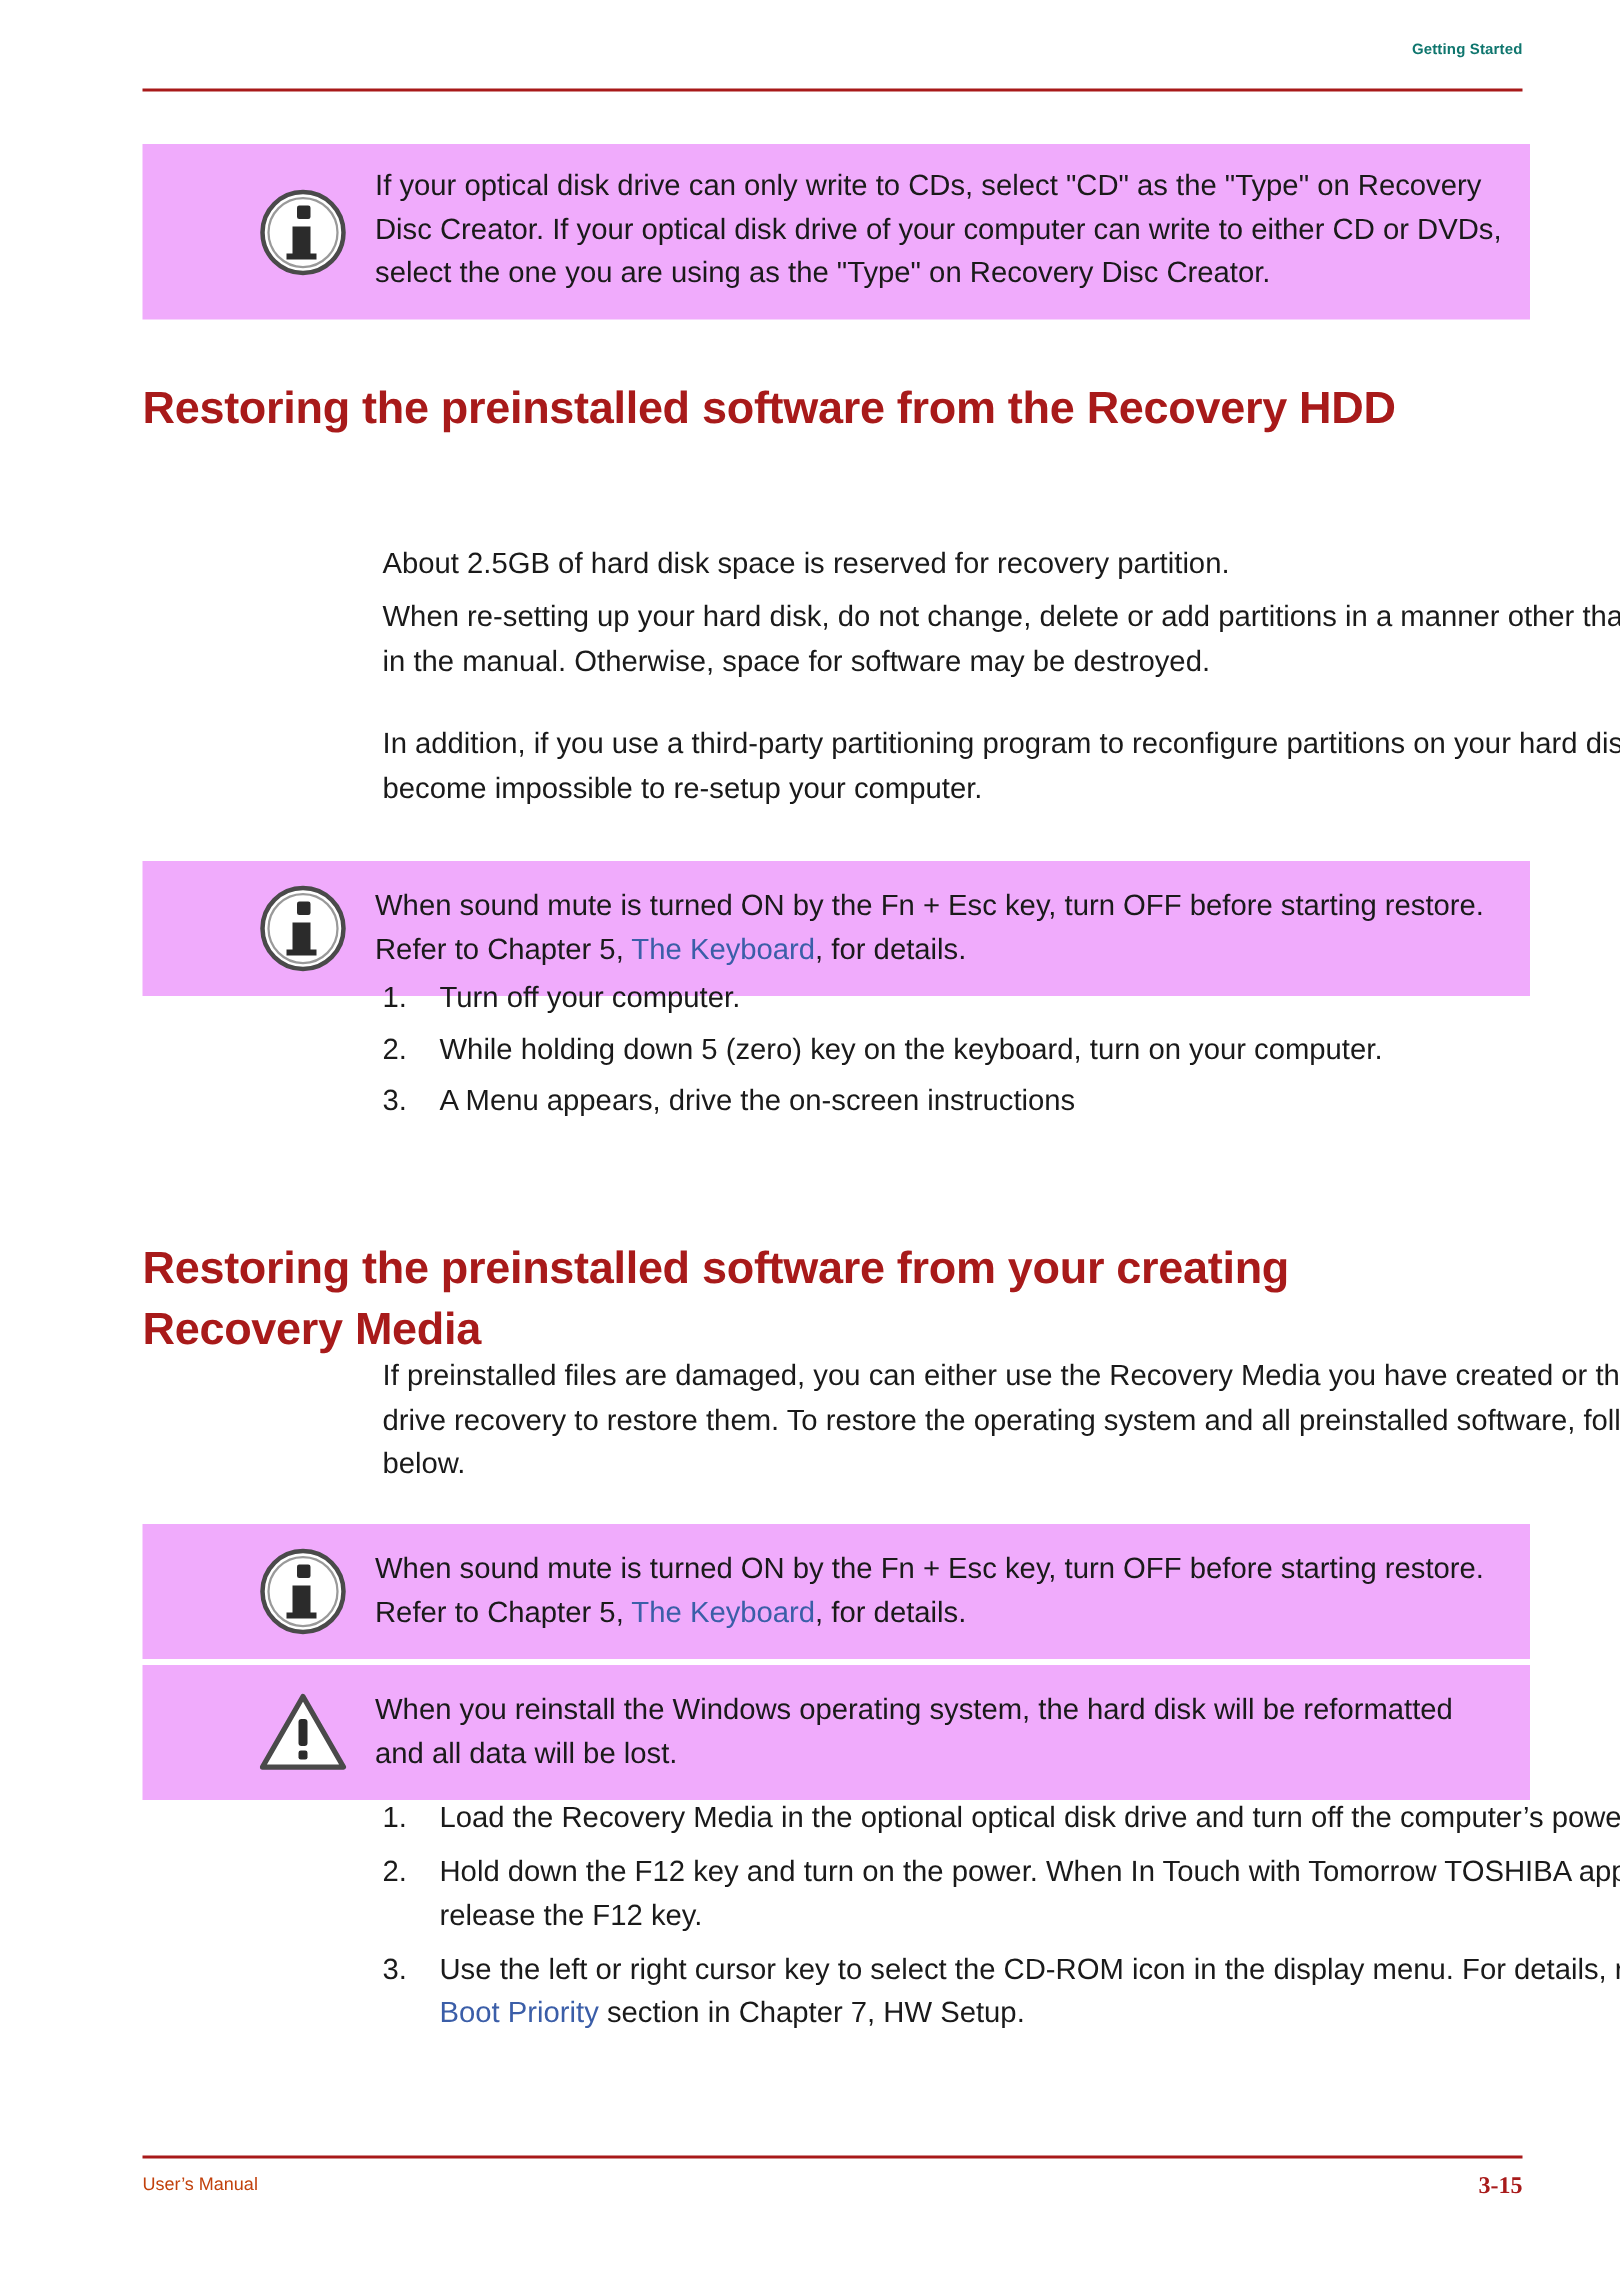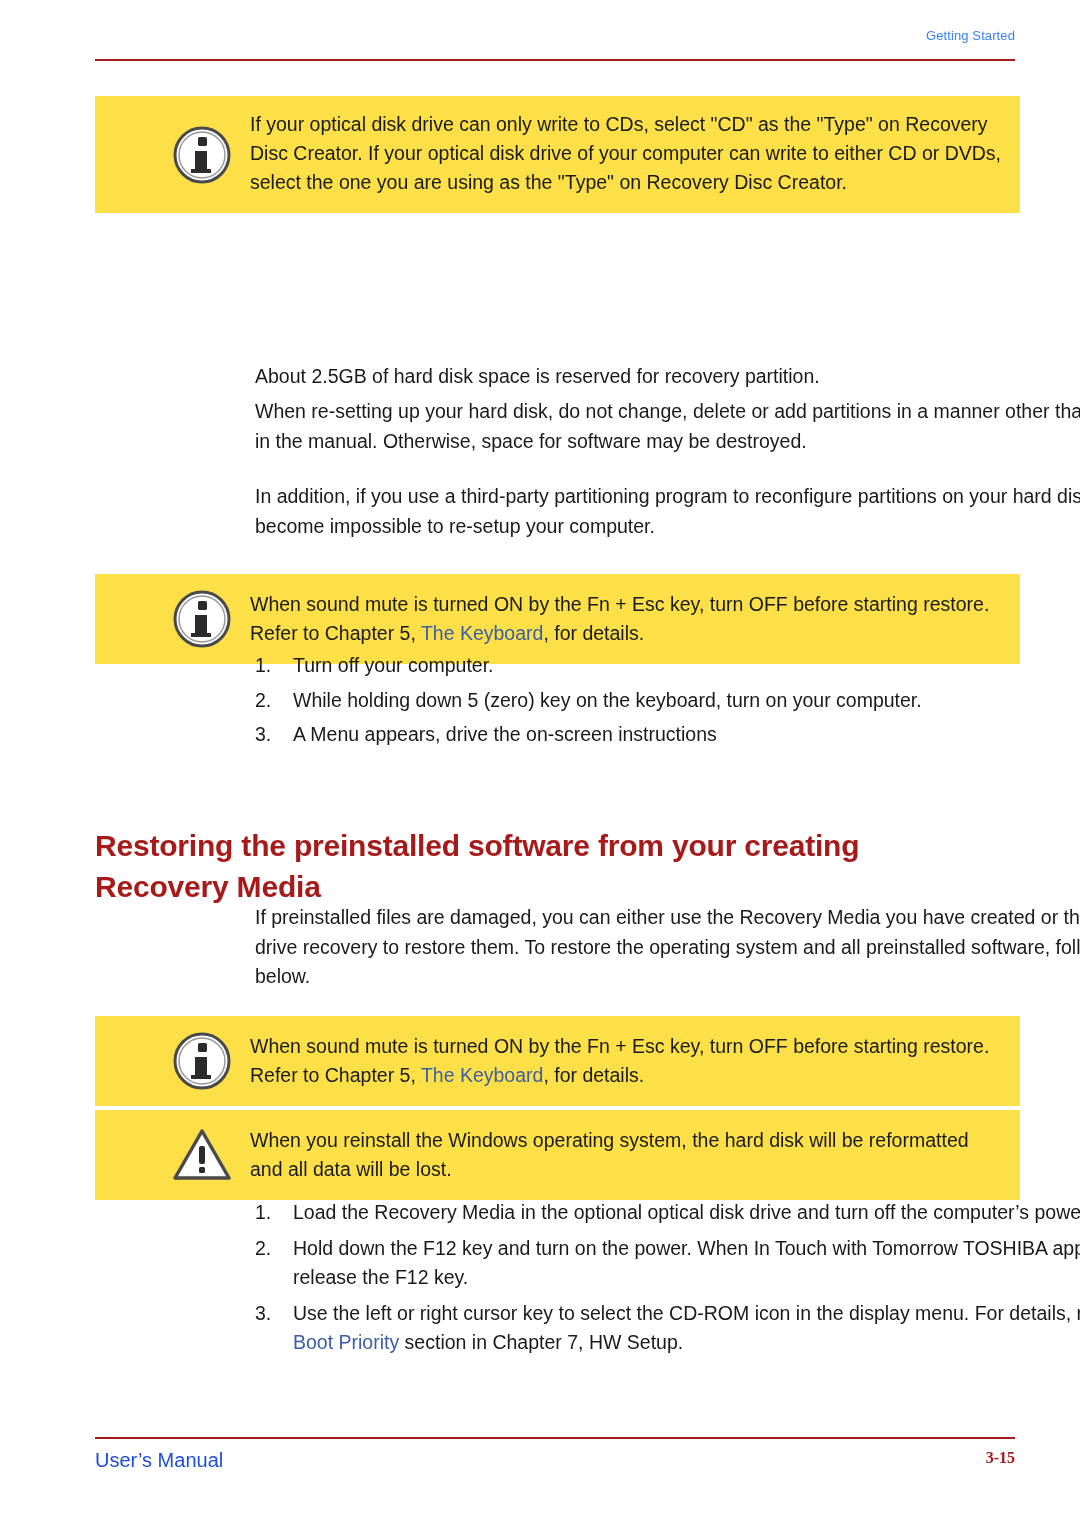--- a/index.html
+++ b/index.html
@@ -28,37 +28,37 @@
     position: absolute;
     top: 28px;
     left: 95px;
     width: 920px;
     height: 40px;
   }
   .header-title {
     position: absolute;
     right: 0;
     top: 0;
-    font-size: 13px;
-    font-weight: normal;
-    color: #3b82f6;
+    font-size: 10px;
+    font-weight: bold;
+    color: #0f766e;
     letter-spacing: 0.1px;
   }
   .header-rule {
     position: absolute;
     left: 0;
     right: 0;
     top: 31px;
     border-top: 2px solid #a81a1a;
   }
 
   
   .note-box {
     position: relative;
-    background: #fde047;
+    background: #f0abfc;
     margin: 0;
     padding: 14px 18px 16px 155px;
     box-sizing: border-box;
     min-height: 60px;
   }
   .note-box p {
     margin: 0;
     font-size: 19.5px;
     line-height: 29px;
     color: #1a1a1a;
@@ -125,22 +125,22 @@
     position: absolute;
     left: 0;
     right: 0;
     top: 0;
     border-top: 2px solid #a81a1a;
   }
   .footer-left {
     position: absolute;
     left: 0;
     top: 12px;
-    font-size: 20px;
-    color: #1d4ed8;
+    font-size: 12px;
+    color: #c2410c;
     text-align: center;
   }
   .footer-right {
     position: absolute;
     right: 0;
     top: 12px;
     font-size: 16px;
     font-weight: bold;
     color: #a81a1a;
     font-family: Liberation Serif, serif;
@@ -161,20 +161,21 @@
       <svg class="icon-svg" width="58" height="58" viewBox="0 0 58 58">
         <circle cx="29" cy="29" r="27" fill="#ffffff" stroke="#4a4a4a" stroke-width="3"></circle>
         <circle cx="29" cy="29" r="23" fill="none" stroke="#9a9a9a" stroke-width="1.5"></circle>
         <rect x="25" y="11" width="9" height="9" rx="1.5" fill="#2b2b2b"></rect>
         <path d="M22 25 h12 v18 h4 v4 h-20 v-4 h4 z" fill="#2b2b2b"></path>
       </svg>
     </div>
     <p>If your optical disk drive can only write to CDs, select "CD" as the "Type" on Recovery Disc Creator. If your optical disk drive of your computer can write to either CD or DVDs, select the one you are using as the "Type" on Recovery Disc Creator.</p>
   </div>
 
+  <h1 class="section-title" style="position:absolute; left:95px; top:252px; width:905px;">Restoring the preinstalled software from the Recovery HDD</h1>
 
   <p class="body-p" style="position:absolute; left:95px; top:362px; width:925px;">About 2.5GB of hard disk space is reserved for recovery partition.</p>
 
   <p class="body-p" style="position:absolute; left:95px; top:397px; width:935px;">When re-setting up your hard disk, do not change, delete or add partitions in a manner other than specified in the manual. Otherwise, space for software may be destroyed.</p>
 
   <p class="body-p" style="position:absolute; left:95px; top:482px; width:925px;">In addition, if you use a third-party partitioning program to reconfigure partitions on your hard disk, it may become impossible to re-setup your computer.</p>
 
   <div class="note-box" style="position:absolute; left:95px; top:574px; width:925px; min-height:66px; padding-top:16px;">
     <div class="note-icon">
       <svg class="icon-svg" width="58" height="58" viewBox="0 0 58 58">

